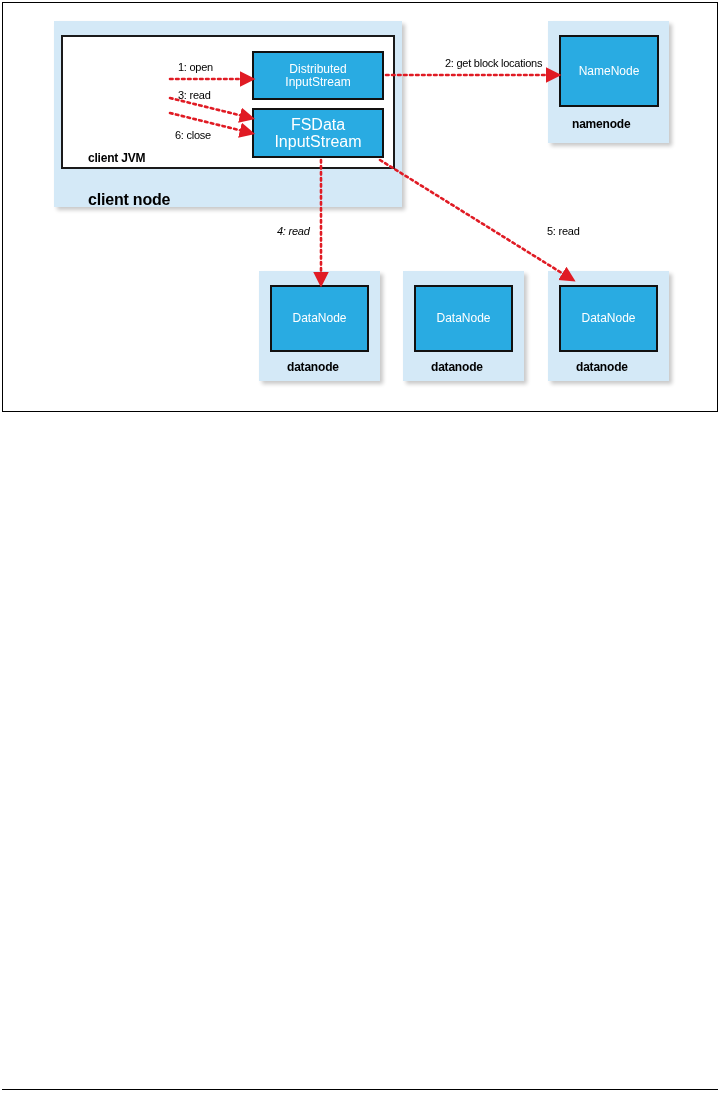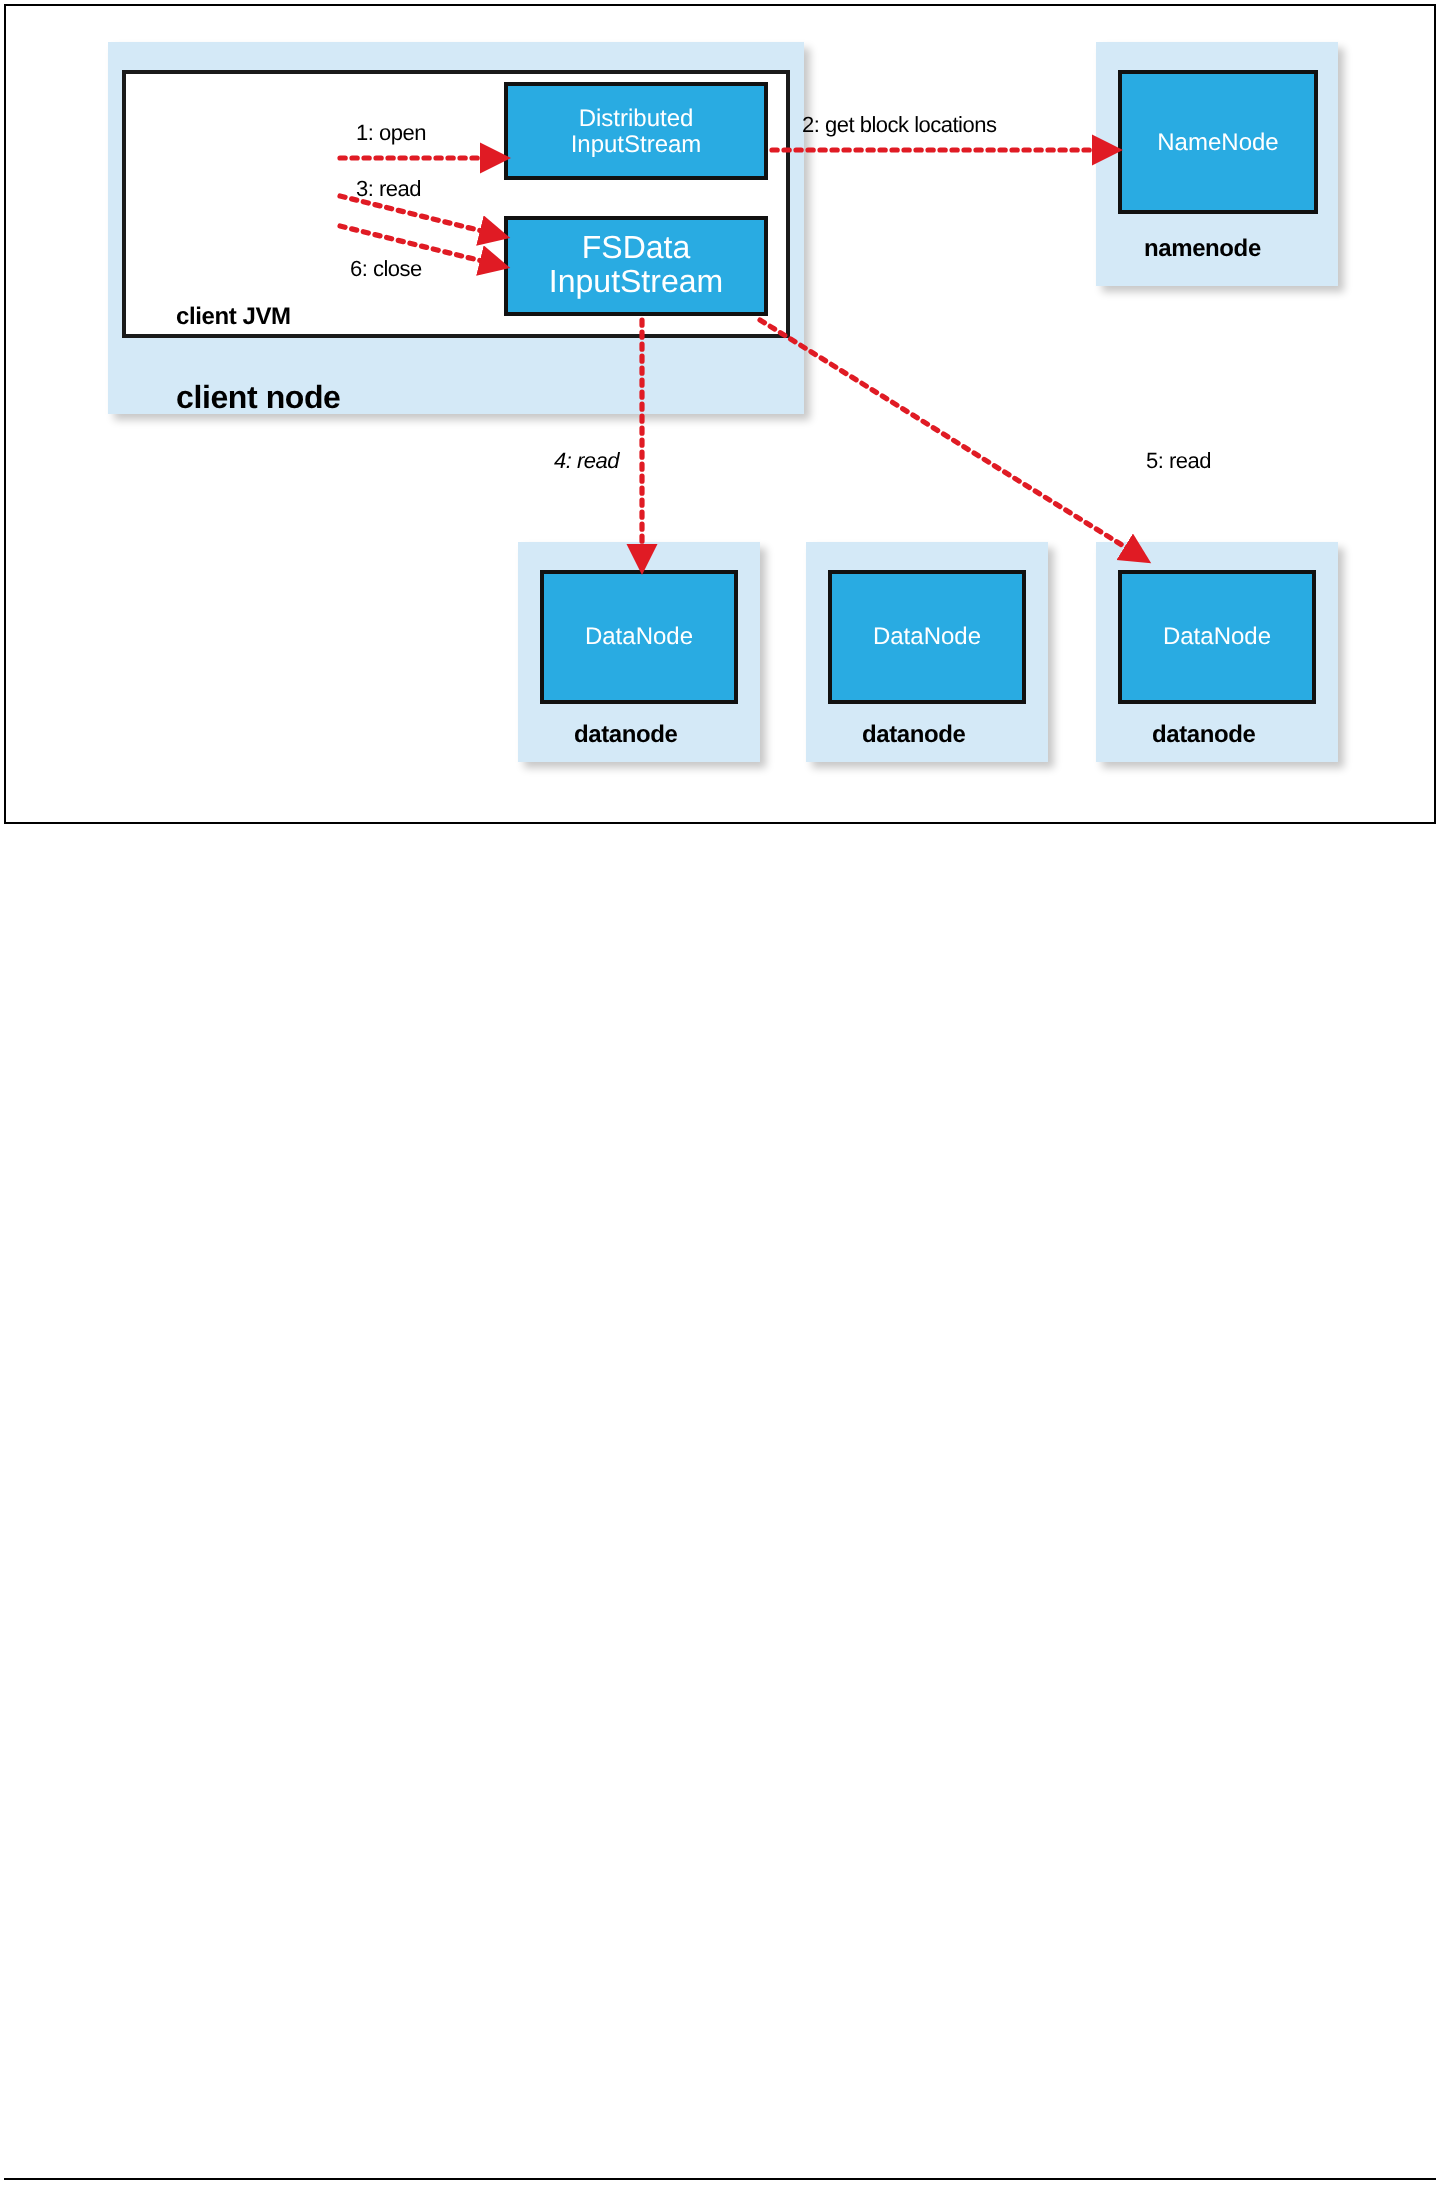--- a/index.html
+++ b/index.html
@@ -121,21 +121,21 @@
 
     <div class="host-box" style="left:51px; top:18px; width:348px; height:186px;"></div>
 
     <div class="host-label" style="left:85px; top:188px; font-size:16px; z-index:4;">client node</div>
 
     <div class="jvm-box" style="left:58px; top:32px; width:334px; height:134px;"></div>
 
     <div class="host-label" style="left:85px; top:148px; font-size:12px; z-index:4;">client JVM</div>
 
 
-    <div class="comp-box comp-blue" style="left:249px; top:38px; width:132px; height:49px; font-size:12px;">
+    <div class="comp-box comp-blue" style="left:249px; top:48px; width:132px; height:49px; font-size:12px;">
       <div>
         <div>Distributed</div>
         <div>InputStream</div>
       </div>
     </div>
 
     <div class="comp-box comp-blue" style="left:249px; top:105px; width:132px; height:50px; font-size:16px;">
       <div>
         <div>FSData</div>
         <div>InputStream</div>
@@ -189,26 +189,26 @@
 
       <line x1="167" y1="110" x2="240" y2="128" stroke="#e01b24" stroke-width="2.6" stroke-dasharray="2.6 3.4" stroke-linecap="round" marker-end="url(#ahead)"></line>
 
       <line x1="318" y1="157" x2="318" y2="272" stroke="#e01b24" stroke-width="2.6" stroke-dasharray="2.6 3.4" stroke-linecap="round" marker-end="url(#ahead)"></line>
 
       <line x1="377" y1="157" x2="562" y2="272" stroke="#e01b24" stroke-width="2.6" stroke-dasharray="2.6 3.4" stroke-linecap="round" marker-end="url(#ahead)"></line>
     </svg>
 
     <div class="arrow-label" style="left:175px; top:58px;">1: open</div>
 
-    <div class="arrow-label" style="left:398px; top:54px;">2: get block locations</div>
+    <div class="arrow-label" style="left:442px; top:54px;">2: get block locations</div>
 
     <div class="arrow-label" style="left:175px; top:86px;">3: read</div>
 
     <div class="arrow-label" style="left:172px; top:126px;">6: close</div>
 
     <div class="arrow-label" style="left:274px; top:222px;font-style:italic;">4: read</div>
 
-    <div class="arrow-label" style="left:522px; top:222px;padding-left:48px;">5: read</div>
+    <div class="arrow-label" style="left:496px; top:222px;padding-left:48px;">5: read</div>
 
   </div>
 </div>
 
 <div id="footer-rule"></div>
 
 </body></html>

